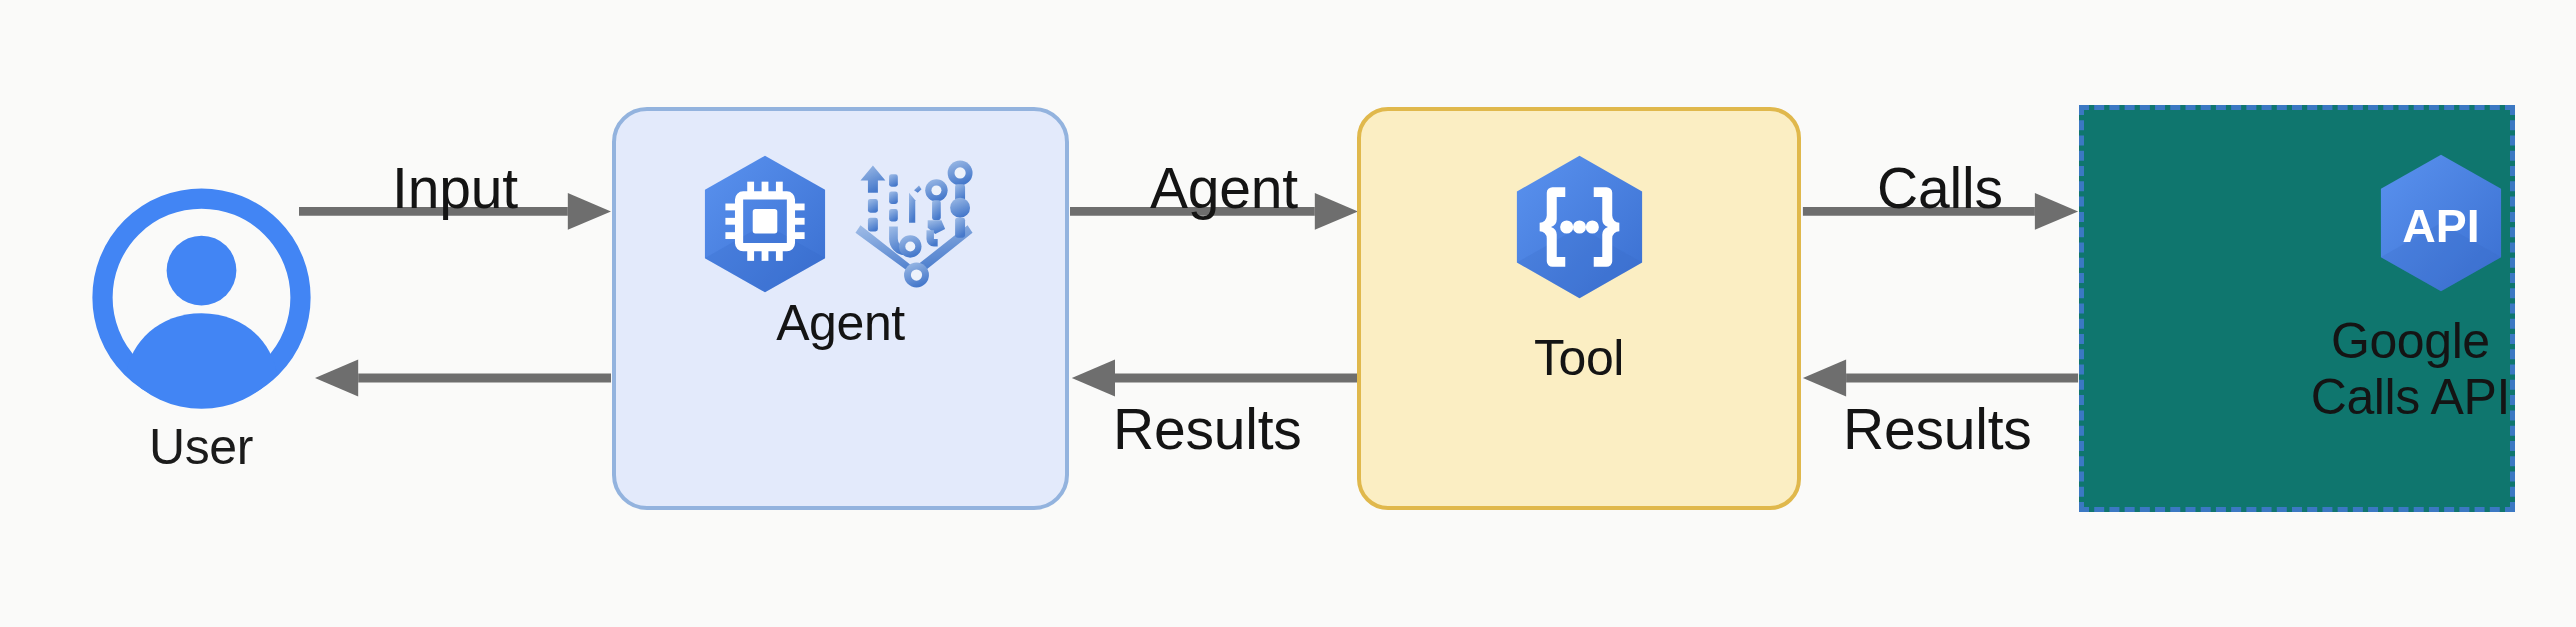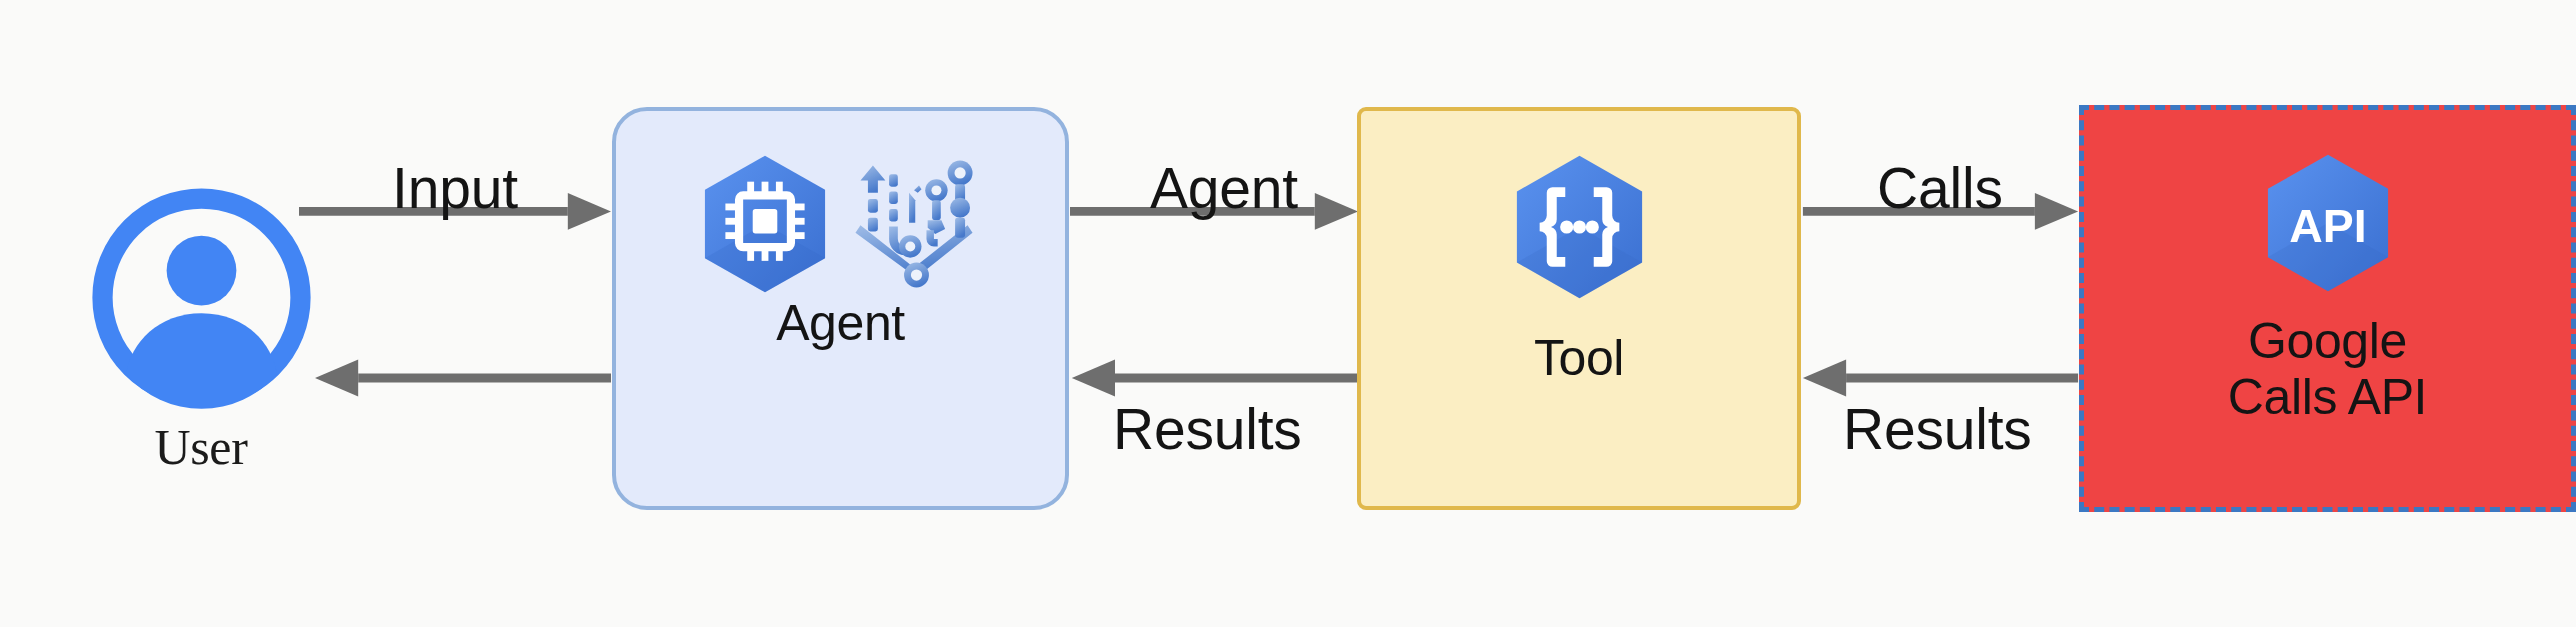--- a/index.html
+++ b/index.html
@@ -19,21 +19,20 @@
   
   .user-node {
     position: absolute;
     left: 76px;
     top: 185px;
     width: 250px;
     height: 322px;
     display: flex;
     flex-direction: column;
     align-items: center;
-    font-family: Liberation Serif, serif;
   }
   .user-icon {
     width: 225px;
     height: 225px;
   }
   .user-label {
     margin-top: 11.3px;
     font-size: 50px;
     color: #1b1b1b;
     line-height: 1.05;
@@ -76,34 +75,35 @@
   }
   #agent-box .node-title { }
 
   #tool-box {
     left: 1357px;
     top: 107px;
     width: 444px;
     height: 403px;
     background: #fbeec3;
     border: 4px solid #e0b84c;
-    border-radius: 9px;
+    border-radius: 31px;
     padding-top: 42px;
   }
   #tool-box .node-title { margin-top: 29px; }
 
   #gsearch-box {
     left: 2079px;
     top: 105px;
-    width: 497px;
+    width: 436px;
     height: 407px;
-    background: #ef4444;
+    background: #0f766e;
     border: 5.6px dashed #3b78c3;
     border-radius: 0;
     padding-top: 42px;
+    align-items: flex-end;
   }
   #gsearch-box .node-title { margin-top: 19px; }
 
   
   .hex {
     position: relative;
     display: inline-block;
   }
   .hex svg { display: block; }
 

